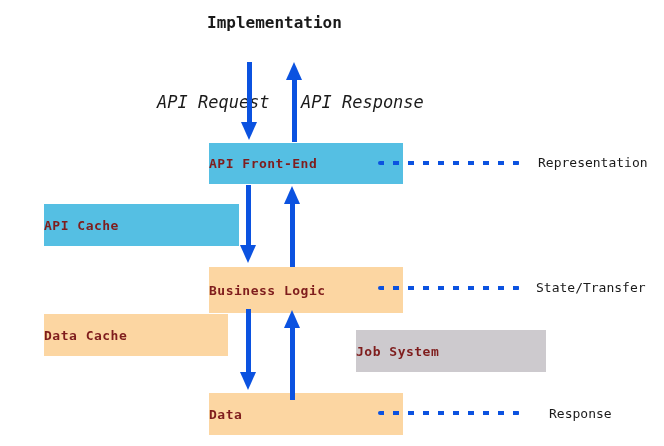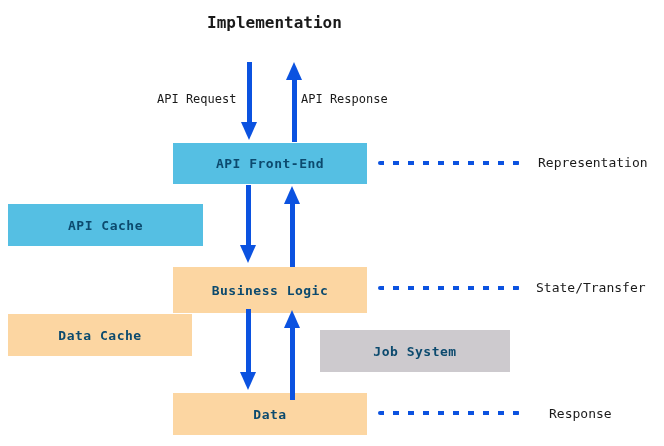--- a/index.html
+++ b/index.html
@@ -25,37 +25,39 @@
     position: absolute;
     left: 207px;
     top: 13px;
     font-size: 16px;
     font-weight: bold;
     color: var(--ink);
     white-space: nowrap;
   }
   .flow-label {
     position: absolute;
-    font-size: 12px;
+    font-size: 17px;
     color: var(--ink);
     white-space: nowrap;
+    font-style: italic;
   }
   #lbl-request  { left: 157px; top: 92px; }
   #lbl-response { left: 301px; top: 92px; }
 
   .box {
     position: absolute;
     display: flex;
     align-items: center;
-    justify-content: center;
-    color: #0c4a6e;
+    justify-content: flex-start;
+    color: #7f1d1d;
     font-weight: bold;
     font-size: 13px;
     letter-spacing: 0.5px;
     white-space: nowrap;
+    margin-left: 36px;
   }
   #box-api-front-end  { left: 173px; top: 143px; width: 194px; height: 41px; background: var(--cyan); }
   #box-api-cache      { left: 8px;   top: 204px; width: 195px; height: 42px; background: var(--cyan); }
   #box-business-logic { left: 173px; top: 267px; width: 194px; height: 46px; background: var(--orange); }
   #box-data-cache     { left: 8px;   top: 314px; width: 184px; height: 42px; background: var(--orange); }
   #box-job-system     { left: 320px; top: 330px; width: 190px; height: 42px; background: var(--gray); }
   #box-data           { left: 173px; top: 393px; width: 194px; height: 42px; background: var(--orange); }
 
   .arrow { position: absolute; width: 17px; z-index: 5; }
   .arrow .shaft {

